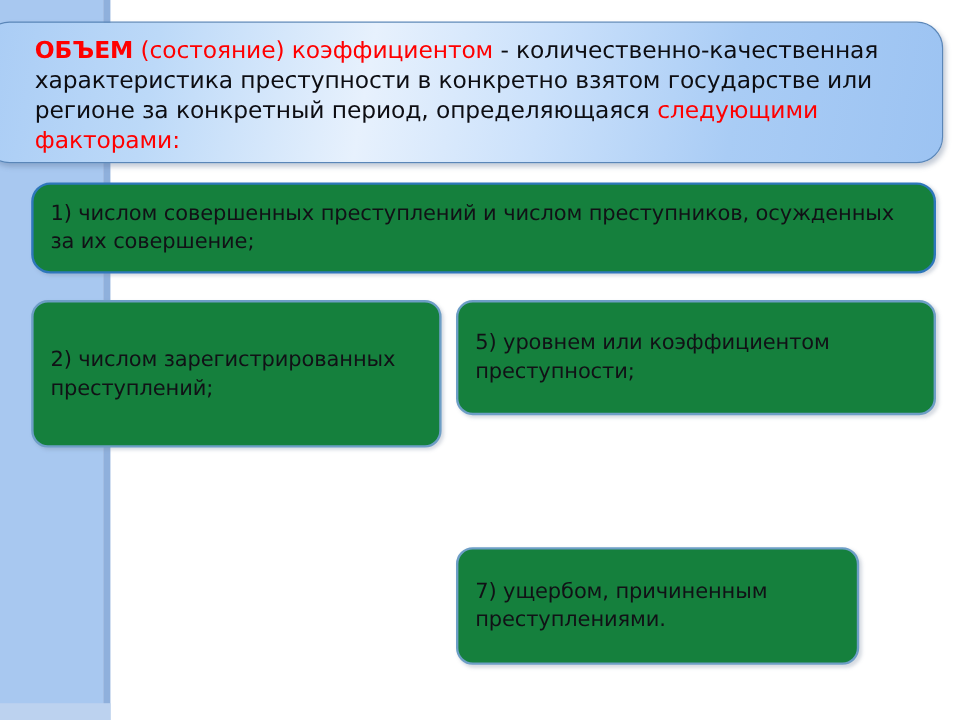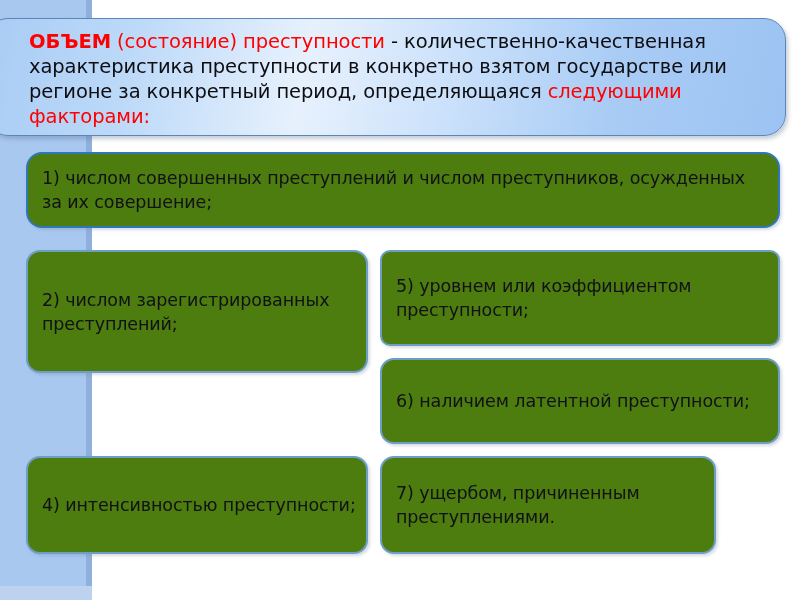--- a/index.html
+++ b/index.html
@@ -82,21 +82,21 @@
     margin-top: 47px;
   }
   .hl {
     color: #ff0000;
   }
 
   
   .box {
     position: absolute;
     box-sizing: border-box;
-    background: #4d7c0f;
+    background: #15803d;
     border: 2px solid #6d9ec6;
     border-radius: 14px;
     box-shadow: 2px 2px 3px rgba(120,135,160,0.30);
     display: flex;
     align-items: center;
     padding: 6px 10px 6px 14px;
   }
   .box.primary {
     border: 2px solid #2e77bb;
     border-radius: 16px;
@@ -108,57 +108,51 @@
     letter-spacing: -0.1px;
   }
 
   
   #box1 { left: 26px;  top: 152px; width: 754px; height: 76px; }
 
   #box2 { left: 26px;  top: 250px; width: 342px; height: 123px; }
   #box3 { left: 26px;  top: 358px; width: 342px; height: 86px; }
   #box4 { left: 26px;  top: 456px; width: 342px; height: 98px; }
 
-  #box5 { left: 380px; top: 250px; width: 400px; height: 96px; border-radius: 10px; }
+  #box5 { left: 380px; top: 250px; width: 400px; height: 96px; }
   #box6 { left: 380px; top: 358px; width: 400px; height: 86px; }
   #box7 { left: 380px; top: 456px; width: 336px; height: 98px; }
 </style>
 </head>
 <body>
 
 <div id="slide">
 
   <div class="left-band"></div>
   <div class="left-band-stripe"></div>
   <div class="bottom-band"></div>
 
   <div class="header-box">
     <div class="header-text">
-      <span class="hl-strong">ОБЪЕМ</span><span class="hl"> (состояние) преступности</span><span> - количественно-качественная характеристика преступности в конкретно взятом государстве или регионе за конкретный период, определяющаяся </span><span class="hl">следующими факторами:</span>
+      <span class="hl-strong">ОБЪЕМ</span><span class="hl"> (состояние) коэффициентом</span><span> - количественно-качественная характеристика преступности в конкретно взятом государстве или регионе за конкретный период, определяющаяся </span><span class="hl">следующими факторами:</span>
     </div>
   </div>
 
   <div id="box1" class="box primary">
     <div class="box-text">1) числом совершенных преступлений и числом преступников, осужденных за их совершение;</div>
   </div>
 
   <div id="box2" class="box">
     <div class="box-text">2) числом зарегистрированных преступлений;</div>
   </div>
 
 
-  <div id="box4" class="box">
-    <div class="box-text">4) интенсивностью преступности;</div>
-  </div>
 
   <div id="box5" class="box">
     <div class="box-text">5) уровнем или коэффициентом преступности;</div>
   </div>
 
-  <div id="box6" class="box">
-    <div class="box-text">6) наличием латентной преступности;</div>
-  </div>
 
   <div id="box7" class="box">
     <div class="box-text">7) ущербом, причиненным преступлениями.</div>
   </div>
 
 </div>
 
 </body></html>

